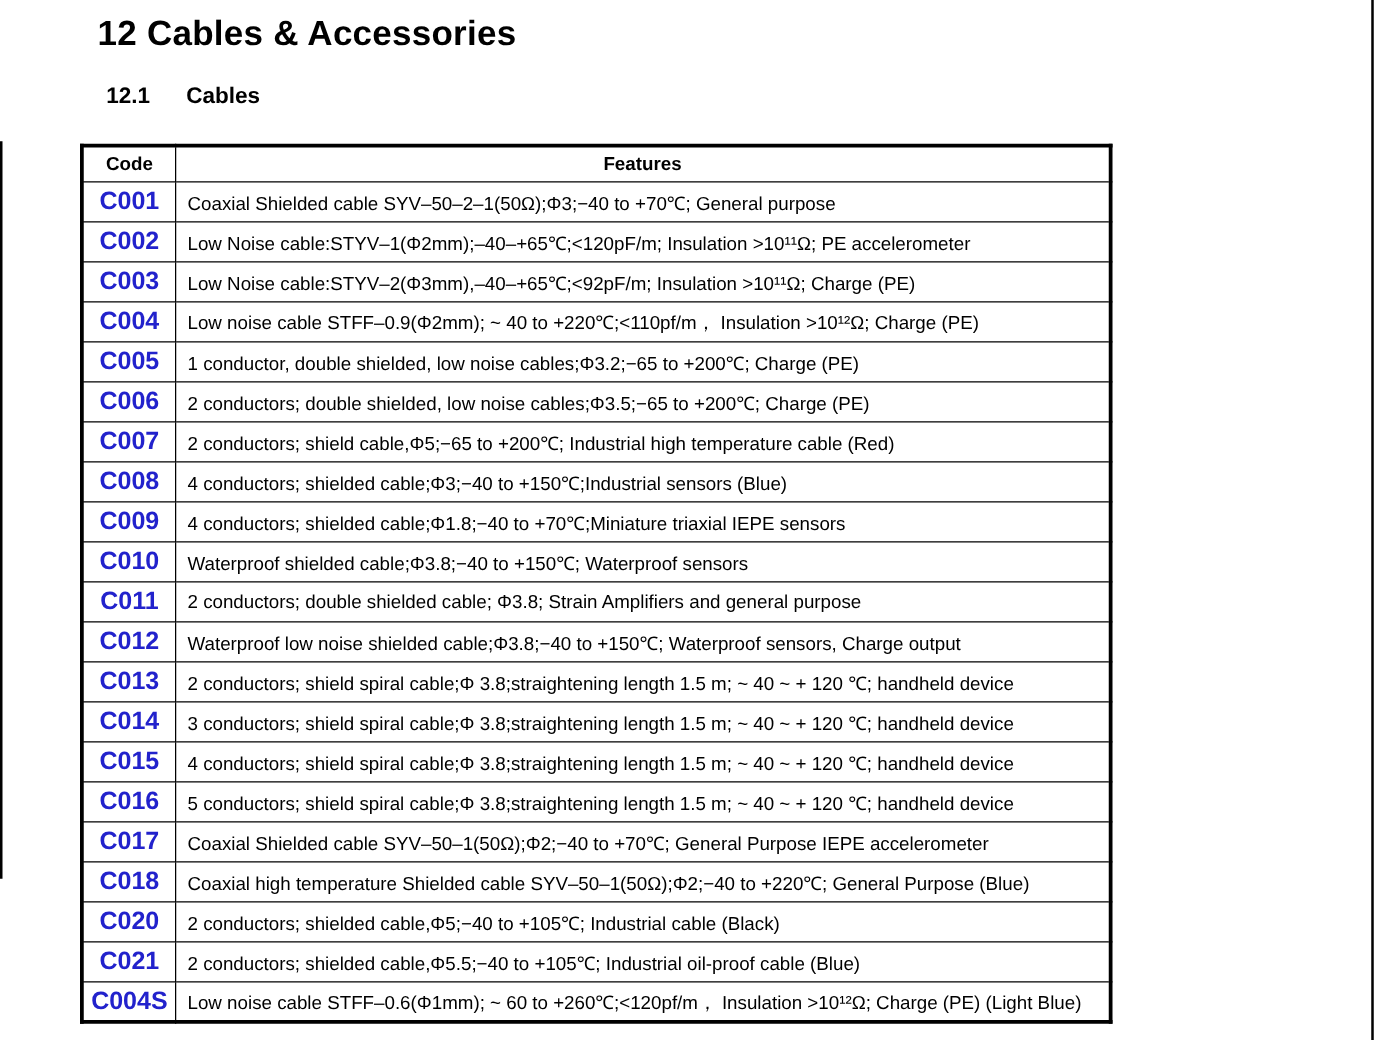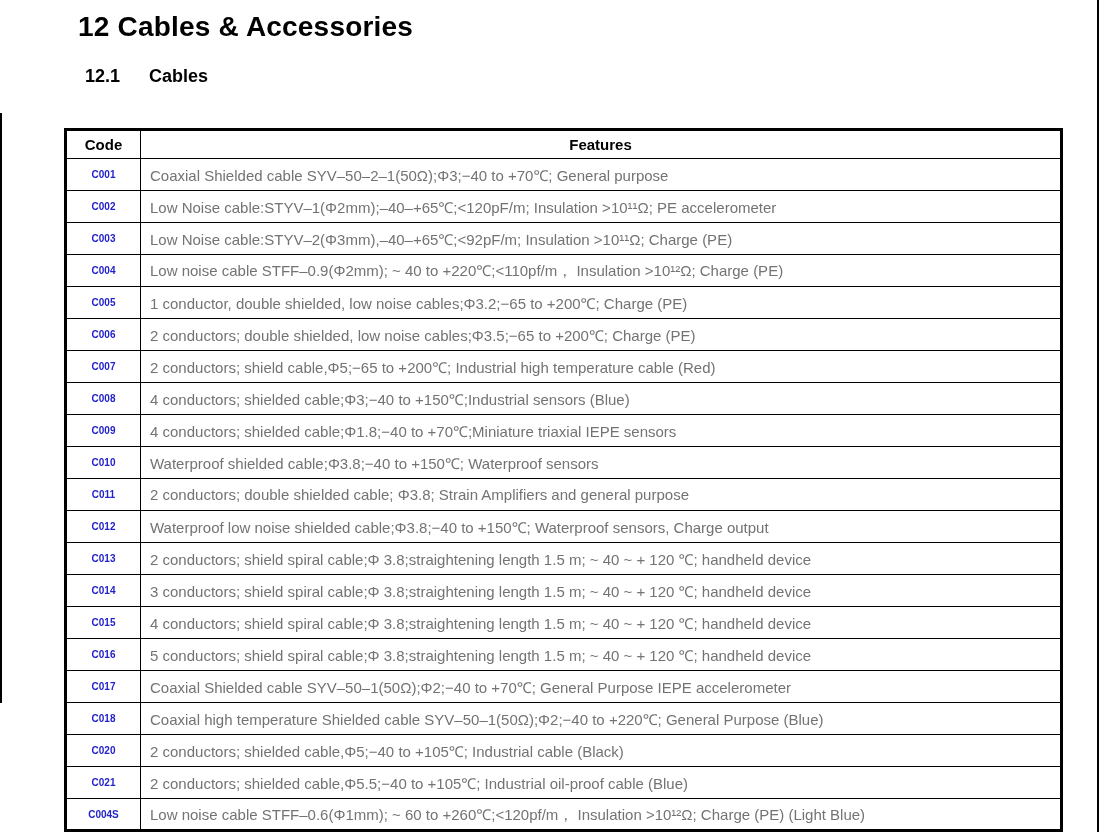--- a/index.html
+++ b/index.html
@@ -6,39 +6,39 @@
   body{
     width:1102px;height:832px;position:relative;background:#ffffff;
     font-family:"Liberation Sans", sans-serif;color:#000;overflow:hidden;
   }
   .page-border-right{position:absolute;left:1097px;top:0;width:2px;height:832px;background:#000;}
   .page-border-left{position:absolute;left:0;top:113px;width:2px;height:590px;background:#000;}
   .h1{position:absolute;left:78px;top:11px;font-size:28px;font-weight:bold;letter-spacing:0.2px;}
   .h2{position:absolute;left:85px;top:66px;font-size:18px;font-weight:bold;}
   .h2 .sub-title{margin-left:29px;}
   table.cables{
-    position:absolute;left:64px;top:128px;width:999px;
+    position:absolute;left:64px;top:115px;width:826px;
     border-collapse:collapse;table-layout:fixed;
     border:3px solid #000;
   }
   table.cables th, table.cables td{
     border:1.5px solid #000;
     vertical-align:middle;
     overflow:hidden;white-space:nowrap;
   }
   col.code-col{width:75px;}
   thead tr{height:29px;}
   tbody tr{height:32px;}
   th{font-size:15px;font-weight:bold;text-align:center;padding:0;}
   td.code{
-    font-size:10px;font-weight:bold;text-align:center;
+    font-size:20px;font-weight:bold;text-align:center;
     color:#2222cc;padding:0;
   }
   td.features{
-    font-size:15px;padding:0 4px 0 9px;text-align:left;color:#737373;
+    font-size:15px;padding:0 4px 0 9px;text-align:left;color:#000000;
   }
 </style>
 </head>
 <body>
 
 <div class="page-border-left"></div>
 <div class="page-border-right"></div>
 
 <div class="h1">12 Cables &amp; Accessories</div>
 

